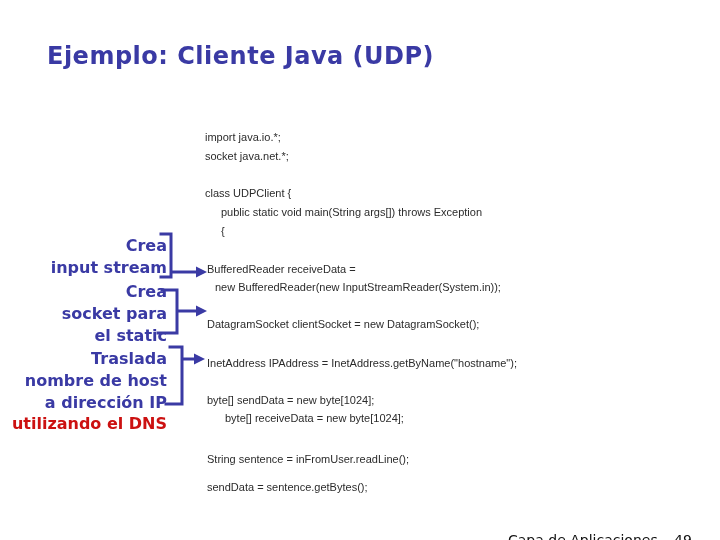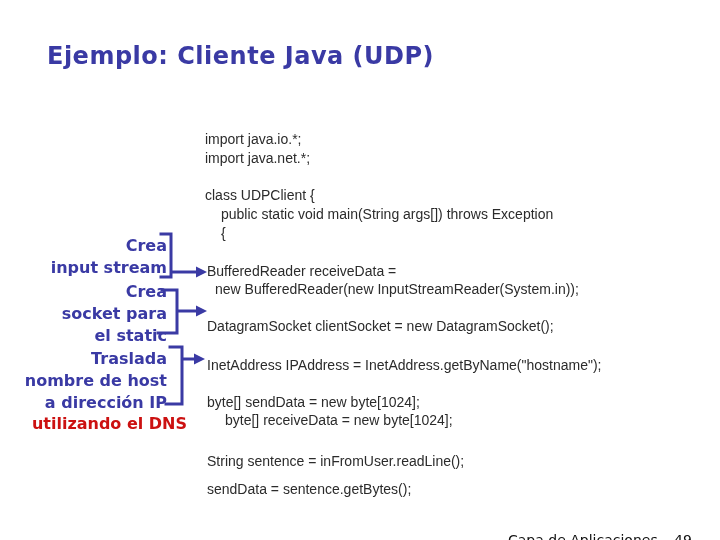--- a/index.html
+++ b/index.html
@@ -20,36 +20,36 @@
     font-family:"DejaVu Sans",sans-serif;
     font-weight:bold;
     font-size:24px;
     letter-spacing:0.5px;
     color:var(--accent);
     white-space:nowrap;
   }
   .code-line{
     position:absolute;
     font-family:"Liberation Sans",sans-serif;
-    font-size:14px;
+    font-size:11px;
     color:var(--code);
     white-space:pre;
     text-align:center;
   }
   .annotation{
     position:absolute;
     left:0;width:167px;
     text-align:right;
     font-family:"DejaVu Sans",sans-serif;
     font-weight:bold;
     font-size:16px;
     color:var(--accent);
     white-space:nowrap;
   }
-  .annotation.red{color:var(--red);margin-left:20px;}
+  .annotation.red{color:var(--red);}
   .arrows-svg{
     position:absolute;left:0;top:0;
     pointer-events:none;
   }
   .footer{
     position:absolute;top:532px;
     font-family:"DejaVu Sans",sans-serif;
     font-size:14px;
     color:#111111;
     white-space:nowrap;
@@ -57,21 +57,21 @@
   .footer-label{left:508px;}
   .page-number{left:674px;}
 </style>
 </head>
 <body>
 
 <div class="slide-title">Ejemplo: Cliente Java (UDP)</div>
 
 <div>
   <div class="code-line" style="left:205px;top:131px">import java.io.*;</div>
-  <div class="code-line" style="left:205px;top:150px">import java.net.*;</div>
+  <div class="code-line" style="left:205px;top:150px">socket java.net.*;</div>
   <div class="code-line" style="left:205px;top:187px">class UDPClient {</div>
   <div class="code-line" style="left:221px;top:206px">public static void main(String args[]) throws Exception</div>
   <div class="code-line" style="left:221px;top:225px">{</div>
   <div class="code-line" style="left:207px;top:263px">BufferedReader receiveData =</div>
   <div class="code-line" style="left:215px;top:281px">new BufferedReader(new InputStreamReader(System.in));</div>
   <div class="code-line" style="left:207px;top:318px">DatagramSocket clientSocket = new DatagramSocket();</div>
   <div class="code-line" style="left:207px;top:357px">InetAddress IPAddress = InetAddress.getByName("hostname");</div>
   <div class="code-line" style="left:207px;top:394px">byte[] sendData = new byte[1024];</div>
   <div class="code-line" style="left:225px;top:412px">byte[] receiveData = new byte[1024];</div>
   <div class="code-line" style="left:207px;top:453px">String sentence = inFromUser.readLine();</div>

